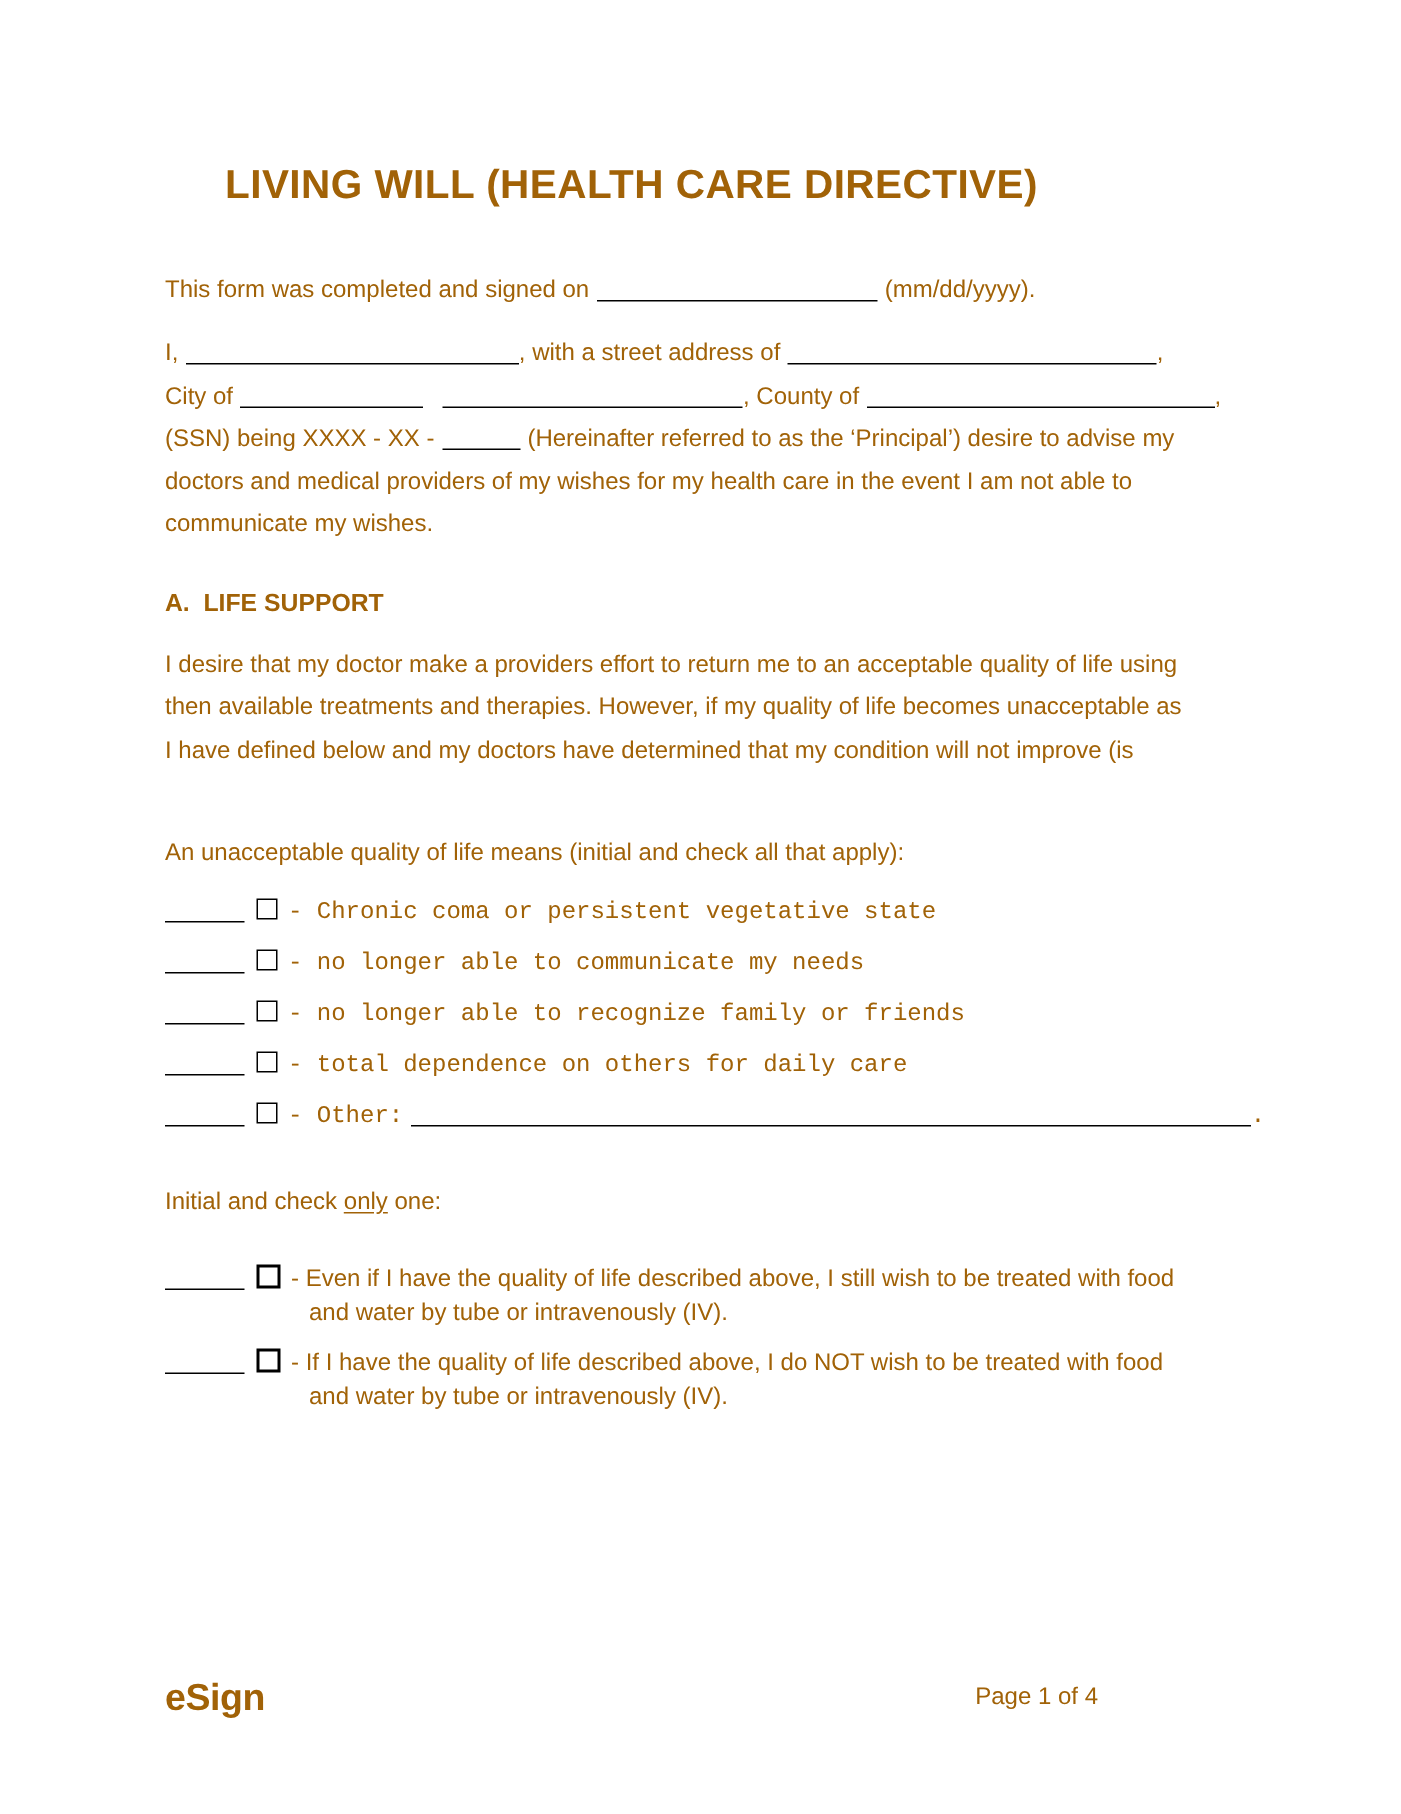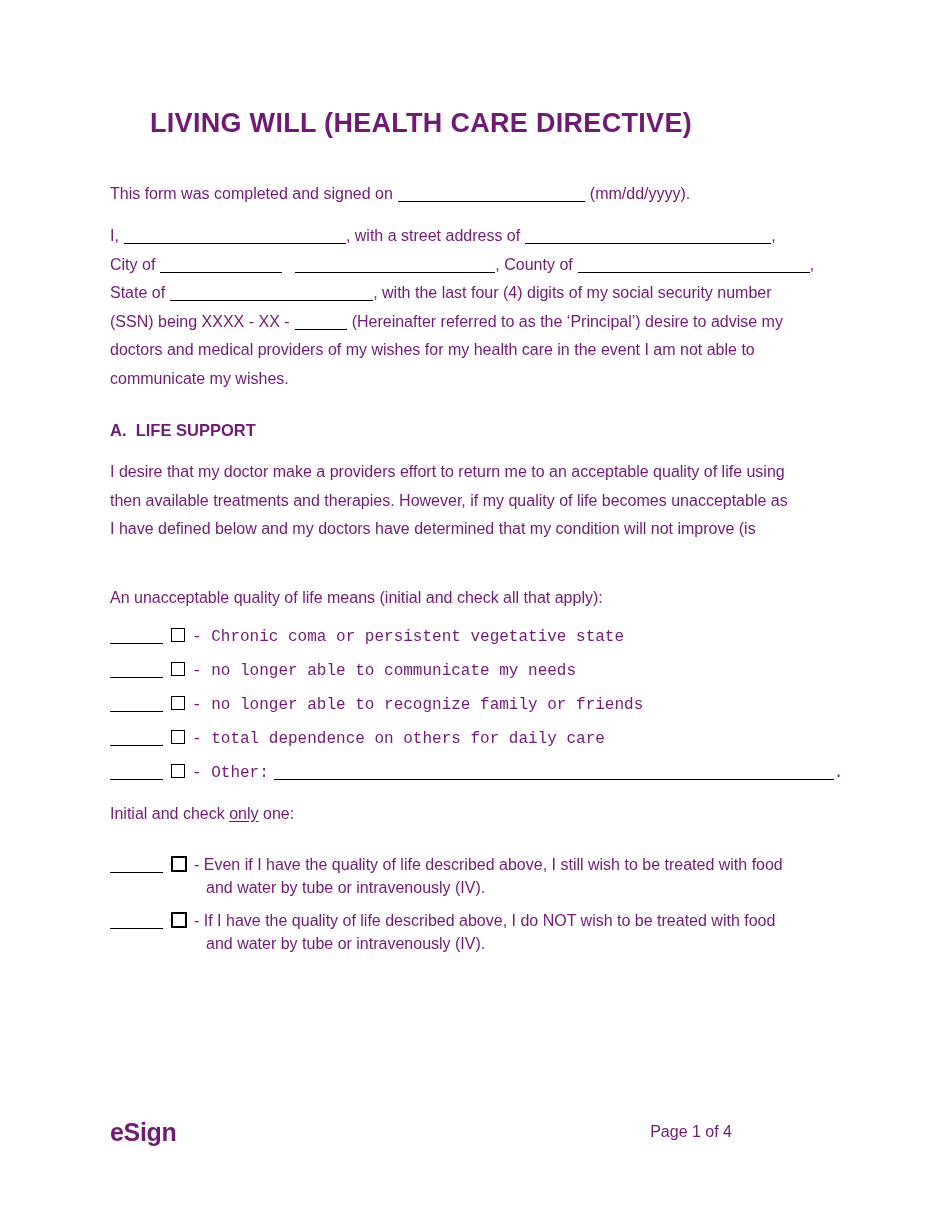--- a/index.html
+++ b/index.html
@@ -1,21 +1,21 @@
 <!DOCTYPE html>
 <html><head>
 <meta charset="utf-8">
 <style>
   html, body { margin: 0; padding: 0; background: #ffffff; }
   .page {
     position: relative;
     width: 844px;
     height: 1209px;
     background: #ffffff;
-    color: #701a75;
+    color: #a16207;
     font-family: "Liberation Sans", "DejaVu Sans", sans-serif;
     font-size: 16px;
     overflow: hidden;
   }
   .content { padding: 0 112px 0 110px; display: flow-root; }
 
   .doc-title {
     margin-top: 106px;
     text-align: center;
     font-size: 27px;
@@ -35,21 +35,21 @@
     font-weight: bold;
     font-size: 16.5px;
     line-height: 20px;
   }
   .section-body { margin-top: 18px; }
 
   .list-prompt { margin-top: 44px; }
   .check-list { margin-top: 12px; }
   .check-row { line-height: 34px; white-space: nowrap; font-family: Liberation Mono, monospace; }
 
-  .choice-prompt { margin-top: 14px; }
+  .choice-prompt { margin-top: 31px; }
   .choice-group { margin-top: 29px; }
   .choice { margin-top: 0; }
   .choice + .choice { margin-top: 10px; }
   .choice-line { line-height: 23px; white-space: nowrap; }
   .choice-cont { line-height: 23px; padding-left: 96px; white-space: nowrap; }
 
   
   .blank {
     display: inline-block;
     height: 5px;
@@ -102,21 +102,20 @@
 <div class="page">
   <div class="content">
 
     <div class="doc-title">LIVING WILL (HEALTH CARE DIRECTIVE)</div>
 
     <div class="sline date-line"><span>This form was completed and signed on</span><span class="blank w-date"></span><span>(mm/dd/yyyy).</span></div>
 
     <div class="principal-para">
       <div class="pline"><span>I,</span><span class="blank w-name"></span><span>, with a street address of</span><span class="blank w-street"></span><span>,</span></div>
       <div class="pline"><span>City of</span><span class="blank w-city1"></span><span class="blank w-city2"></span><span>, County of</span><span class="blank w-county"></span><span>,</span></div>
-      <div class="pline"><span>State of</span><span class="blank w-state"></span><span>, with the last four (4) digits of my social security number</span></div>
       <div class="pline"><span>(SSN) being XXXX - XX -</span><span class="blank w-ssn"></span><span>(Hereinafter referred to as the ‘Principal’) desire to advise my</span></div>
       <div class="pline">doctors and medical providers of my wishes for my health care in the event I am not able to</div>
       <div class="pline">communicate my wishes.</div>
     </div>
 
     <div class="section-heading">A.&nbsp; LIFE SUPPORT</div>
 
     <div class="section-body">
       <div class="pline">I desire that my doctor make a providers effort to return me to an acceptable quality of life using</div>
       <div class="pline">then available treatments and therapies. However, if my quality of life becomes unacceptable as</div>

